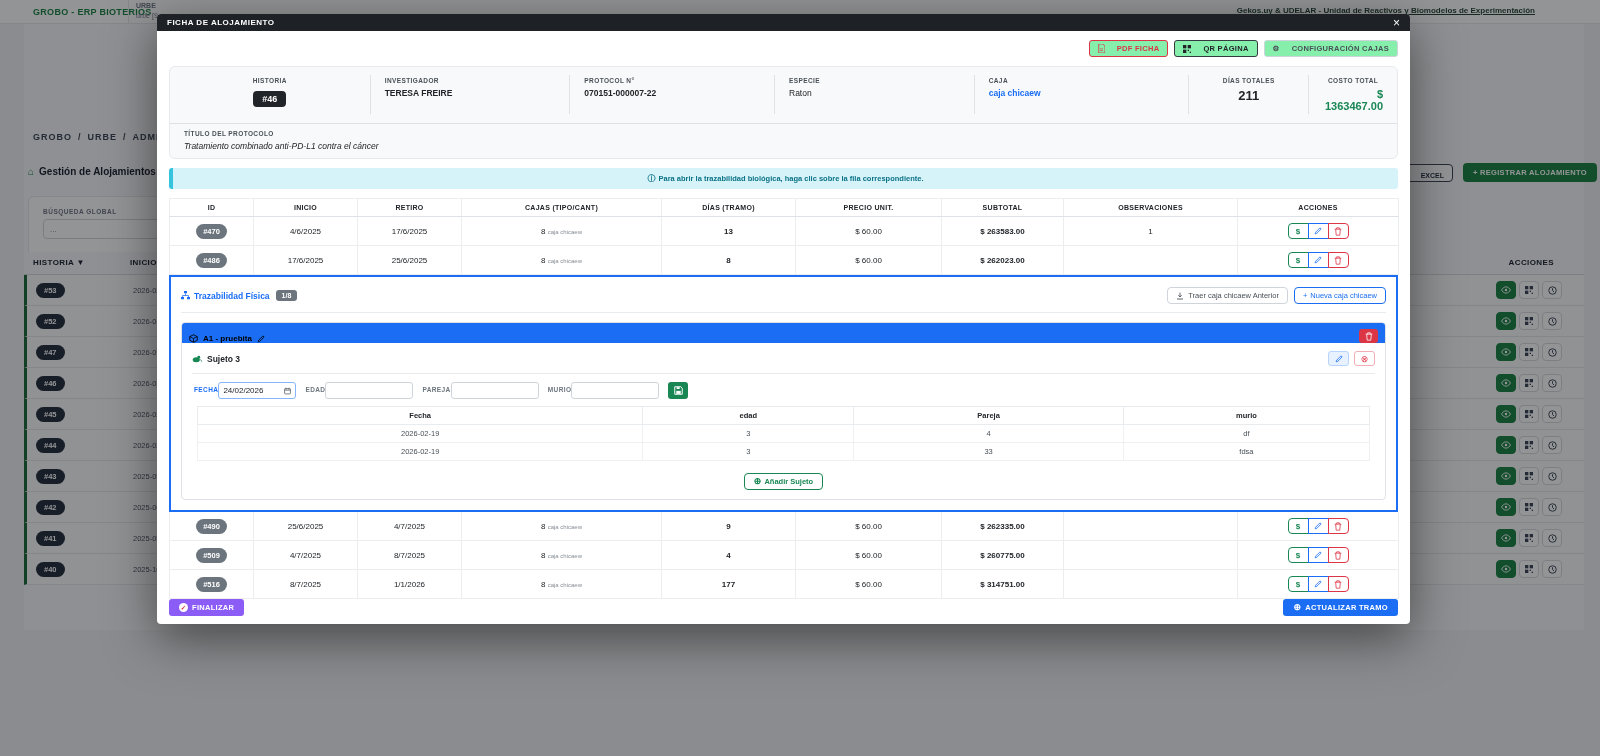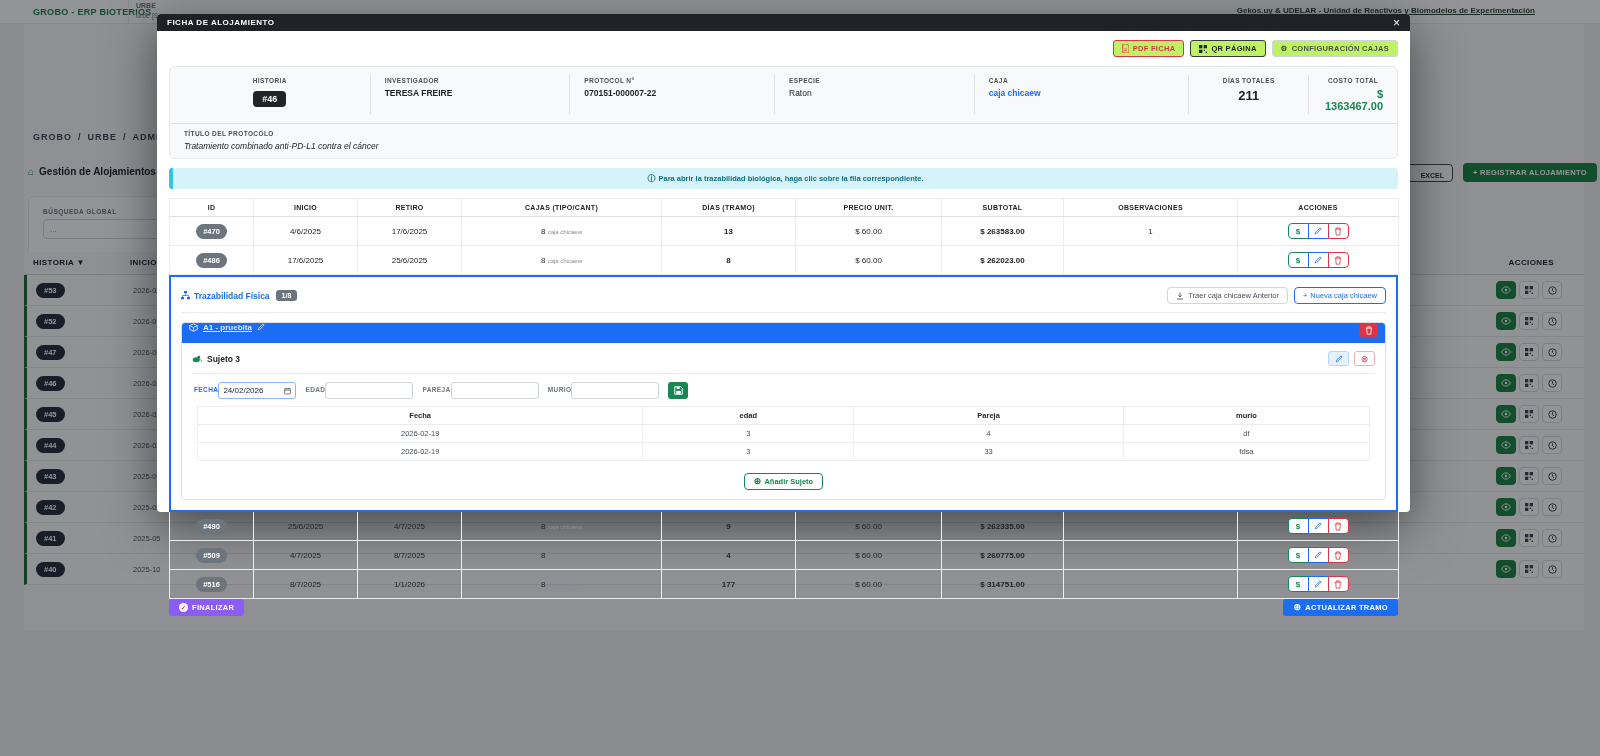--- a/index.html
+++ b/index.html
@@ -34,28 +34,28 @@
   .bg-badge { position:absolute; left:9px; top:8px; background:#1f2937; color:#fff; font-size:7.5px; font-weight:bold; padding:3px 8px; border-radius:8px; }
   .bg-date { position:absolute; left:106px; top:11px; font-size:7.5px; color:#4b5563; white-space:nowrap; }
   .bg-actions { position:absolute; right:22px; top:6px; display:flex; gap:3px; }
   .bg-act { width:20px; height:18px; border-radius:4px; border:1px solid #d7dadd; background:#fff; display:flex; align-items:center; justify-content:center; color:#374151; }
   .bg-act.green { background:#15803d; border-color:#15803d; color:#fff; }
 
   
   .overlay { position:absolute; inset:0; background:rgba(15,18,22,.45); z-index:5; }
 
   
-  .modal { position:absolute; left:157px; top:14px; width:1253px; height:498px; background:#fff; border-radius:4px; z-index:10; box-shadow:0 14px 50px rgba(0,0,0,.5); display:flex; flex-direction:column; }
+  .modal { position:absolute; left:157px; top:14px; width:1253px; height:610px; background:#fff; border-radius:4px; z-index:10; box-shadow:0 14px 50px rgba(0,0,0,.5); display:flex; flex-direction:column; }
   .modal-titlebar { background:#1e2227; color:#fff; height:17px; border-radius:4px 4px 0 0; display:flex; align-items:center; padding:0 10px; flex:0 0 17px; }
   .modal-title { font-size:8px; font-weight:bold; letter-spacing:.5px; }
   .modal-close { margin-left:auto; background:none; border:none; color:#fff; font-size:12px; line-height:1; cursor:pointer; padding:0; }
   .modal-body { flex:1; display:flex; flex-direction:column; padding:9px 12px 10px; }
 
   .toolbar { display:flex; justify-content:flex-end; gap:6px; margin-bottom:9px; }
-  .tbtn { display:inline-flex; align-items:center; gap:4px; background:#bef264; border-radius:3px; font-size:7.5px; font-weight:bold; padding:3px 8px; letter-spacing:.3px; border:1px solid; cursor:pointer; }
+  .tbtn { display:inline-flex; align-items:center; gap:12px; background:#86efac; border-radius:3px; font-size:7.5px; font-weight:bold; padding:3px 8px; letter-spacing:.3px; border:1px solid; cursor:pointer; }
   .tbtn.pdf { color:#dc3545; border-color:#dc3545; }
   .tbtn.qr { color:#212529; border-color:#343a40; }
   .tbtn.config { color:#495057; border-color:#ced4da; }
 
   .summary-card { border:1px solid #e7e9ec; background:#f8f9fa; border-radius:6px; }
   .summary-top { display:flex; padding:8px 0 9px; }
   .sum-cell { padding:2px 14px; border-left:1px solid #dee2e6; }
   .sum-cell:first-child { border-left:none; }
   .sum-label { font-size:6.5px; font-weight:600; color:#495057; letter-spacing:.4px; margin-bottom:4px; }
   .sum-value { font-size:8.5px; font-weight:bold; color:#212529; }
@@ -88,21 +88,21 @@
 
   .expanded { border:2px solid #1b6ef3; background:#fff; padding:6px 10px 10px; }
   .traz-header { display:flex; align-items:center; gap:6px; padding:4px 0 8px; border-bottom:1px solid #e9ecef; }
   .traz-title { color:#1b6ef3; font-size:8.5px; font-weight:bold; display:flex; align-items:center; gap:4px; cursor:pointer; }
   .traz-badge { background:#6c757d; color:#fff; font-size:7px; font-weight:bold; padding:2px 6px; border-radius:3px; }
   .traz-actions { margin-left:auto; display:flex; gap:6px; }
   .btn-traer { display:inline-flex; align-items:center; gap:4px; border:1px solid #ced4da; color:#495057; background:#fff; border-radius:4px; font-size:7.5px; padding:3px 8px; cursor:pointer; }
   .btn-nueva { display:inline-flex; align-items:center; gap:3px; border:1px solid #1b6ef3; color:#1b6ef3; background:#fff; border-radius:4px; font-size:7.5px; padding:3px 8px; cursor:pointer; }
 
   .box-card { border:1px solid #dee2e6; border-radius:4px; margin-top:9px; }
-  .box-bar { background:#1b6ef3; color:#e5e5e5; height:20px; display:flex; align-items:flex-start; gap:5px; padding:0 7px; border-radius:3px 3px 0 0;text-decoration:underline; }
+  .box-bar { background:#1b6ef3; color:#000000; height:20px; display:flex; align-items:flex-end; gap:5px; padding:0 7px; border-radius:3px 3px 0 0; }
   .box-title { font-size:8px; font-weight:bold; }
   .box-trash { margin-left:auto; background:#dc3545; border:none; color:#fff; width:19px; height:14px; border-radius:3px; display:flex; align-items:center; justify-content:center; cursor:pointer; }
   .sujeto-area { padding:8px 10px 9px; }
   .sujeto-head { display:flex; align-items:center; gap:5px; padding-bottom:7px; border-bottom:1px solid #e9ecef; }
   .sujeto-name { font-size:8.5px; font-weight:bold; }
   .sujeto-tools { margin-left:auto; display:flex; gap:5px; }
   .sq-btn { width:21px; height:15px; border-radius:3px; display:flex; align-items:center; justify-content:center; cursor:pointer; }
   .sq-btn.edit { background:#e7f1ff; border:1px solid #b6d4fe; color:#1b6ef3; }
   .sq-btn.cancel { background:#fff; border:1px solid #f1aeb5; color:#dc3545; font-size:9px; }
   .form-row { display:flex; align-items:flex-end; gap:9px; margin:8px 0 2px 2px; }

